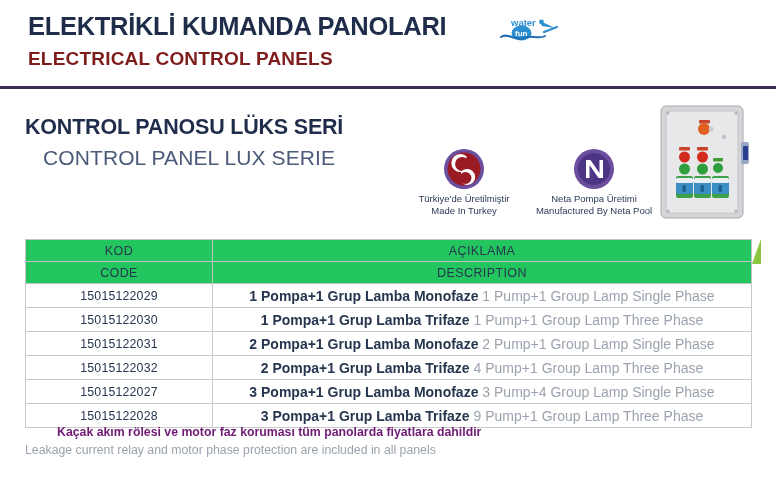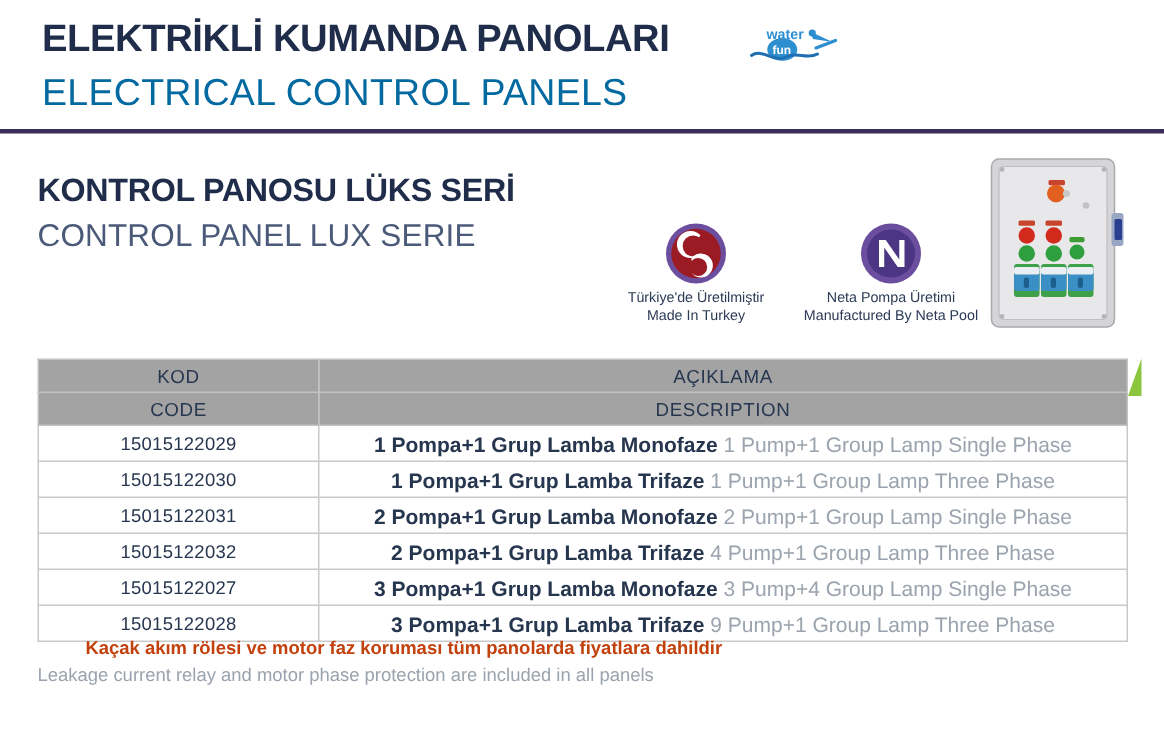--- a/index.html
+++ b/index.html
@@ -18,44 +18,44 @@
   }
   .hdr-tr{
     position:absolute;left:28px;top:12px;
     font-size:25.5px;font-weight:bold;
     letter-spacing:-0.3px;
     color:#1f2d4a;
     white-space:nowrap;
   }
   .hdr-en{
     position:absolute;left:28px;top:48px;
-    font-size:25px;font-weight:normal;
+    font-size:19px;font-weight:bold;
     letter-spacing:0.2px;
-    color:#0369a1;
+    color:#7f1d1d;
     white-space:nowrap;
   }
   .brand-logo{
     position:absolute;left:500px;top:13px;
     width:60px;height:32px;
   }
   .rule-main{
     position:absolute;left:0;top:86px;width:776px;height:3px;
     background:#3a2b57;
   }
 
   
   .sec-tr{
     position:absolute;left:25px;top:115px;
     font-size:21.5px;font-weight:bold;
     letter-spacing:-0.2px;
     color:#1f2d4a;
     white-space:nowrap;
   }
   .sec-en{
-    position:absolute;left:25px;top:146px;
+    position:absolute;left:43px;top:146px;
     font-size:21px;font-weight:normal;
     letter-spacing:0.1px;
     color:#4b5a78;
     white-space:nowrap;
   }
 
   
   .badges{
     position:absolute;left:410px;top:148px;
     width:250px;height:70px;
@@ -96,21 +96,21 @@
   }
   .tbl td{
     border:1px solid #c9c9c9;
     text-align:center;
     padding:0;
     height:22px;
     vertical-align:middle;
   }
   .tbl .c-code{width:187px;}
   .tbl tr.hdr td{
-    background:#a3a3a3;
+    background:#22c55e;
     color:#27364f;
     font-size:12.5px;
     letter-spacing:0.4px;
     height:21px;
     border-color:#c2c2c2;
   }
   .tbl tr.body td{
     background:#ffffff;
     height:23px;
   }
@@ -126,21 +126,21 @@
   .green-wedge{
     position:absolute;left:752px;top:239px;
     width:0;height:0;
     border-left:9px solid transparent;
     border-bottom:25px solid #8cc63f;
   }
 
   
   .note-tr{
     position:absolute;left:25px;top:425px;
-    font-size:12.3px;font-weight:bold;color:#c2410c;
+    font-size:12.3px;font-weight:bold;color:#701a75;
     white-space:nowrap;
     padding-left:32px;
   }
   .note-en{
     position:absolute;left:25px;top:443px;
     font-size:12.3px;font-weight:normal;color:#9aa3ae;
     white-space:nowrap;
   }
 </style>
 </head>

